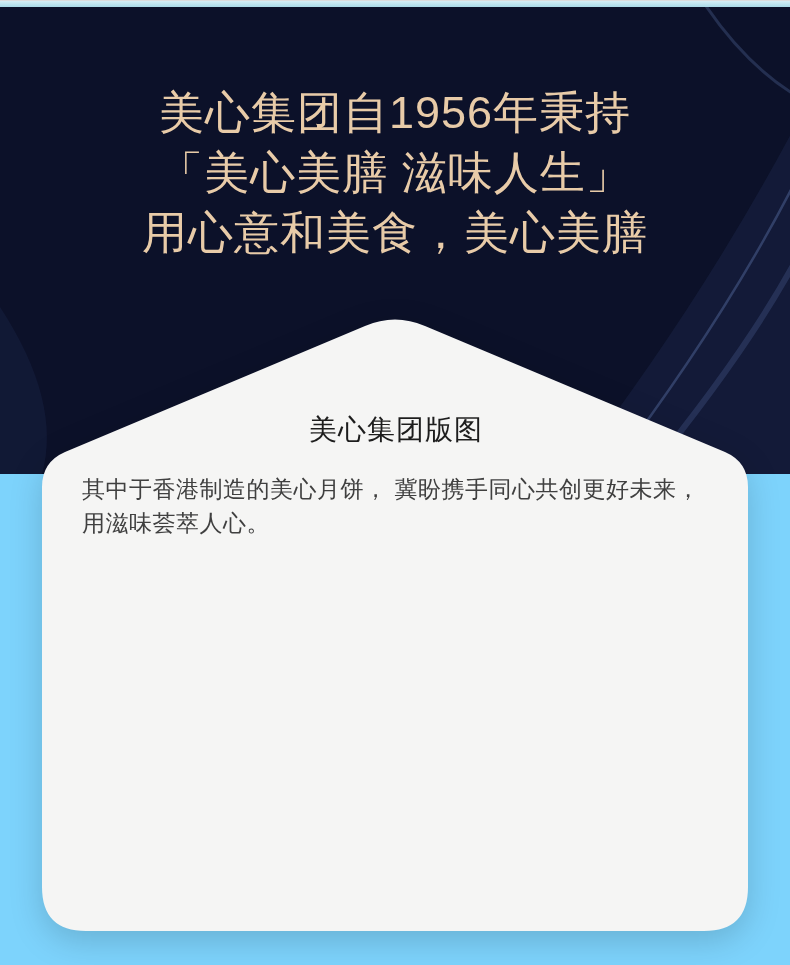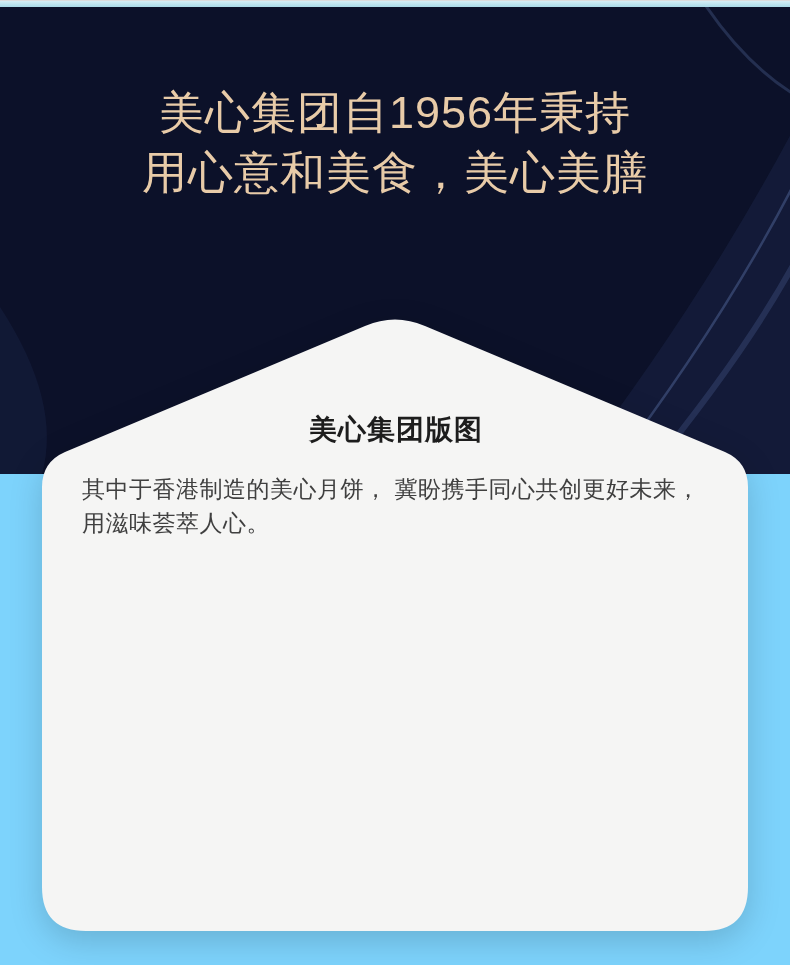--- a/index.html
+++ b/index.html
@@ -51,21 +51,21 @@
     position: absolute;
     left: 40px; top: 0;
     width: 628px;
     padding-top: 104px;
   }
   .card-title {
     margin: 0;
     text-align: center;
     font-size: 28px;
     line-height: 34px;
-    font-weight: 700;
+    font-weight: 400;
     color: #1d1d1d;
     letter-spacing: 1px;
   }
   .card-paragraphs { margin-top: 26px; }
   .card-paragraphs p {
     margin: 0 0 38px 0;
     font-size: 23px;
     line-height: 33.5px;
     color: #404040;
     letter-spacing: 0.5px;
@@ -84,20 +84,21 @@
     </svg>
     <svg class="hero-deco" width="790" height="467" viewBox="0 0 790 467">
       <path d="M560,480 Q 700,300 800,110 L800,480 Z" fill="rgba(72,96,165,0.12)"></path>
       <path d="M598,480 Q 722,318 795,175" stroke="rgba(130,160,225,0.28)" stroke-width="2.5" fill="none"></path>
       <path d="M636,480 Q 742,352 795,255" stroke="rgba(110,140,205,0.20)" stroke-width="6" fill="none"></path>
       <path d="M700,-10 Q 742,55 795,88" stroke="rgba(125,155,220,0.22)" stroke-width="3" fill="none"></path>
       <path d="M0,300 Q 62,395 42,467 L0,467 Z" fill="rgba(72,96,165,0.10)"></path>
     </svg>
     <div class="headline">
       <div>美心集团自1956年秉持</div>
+      <div>「美心美膳 滋味人生」</div>
       <div>用心意和美食，美心美膳</div>
     </div>
   </div>
 
   <div class="card">
     <svg class="card-shape" width="706" height="622" viewBox="0 0 706 622">
       <path d="M 323,17
                Q 353,4 383,17
                L 683,143
                Q 706,153 706,178

